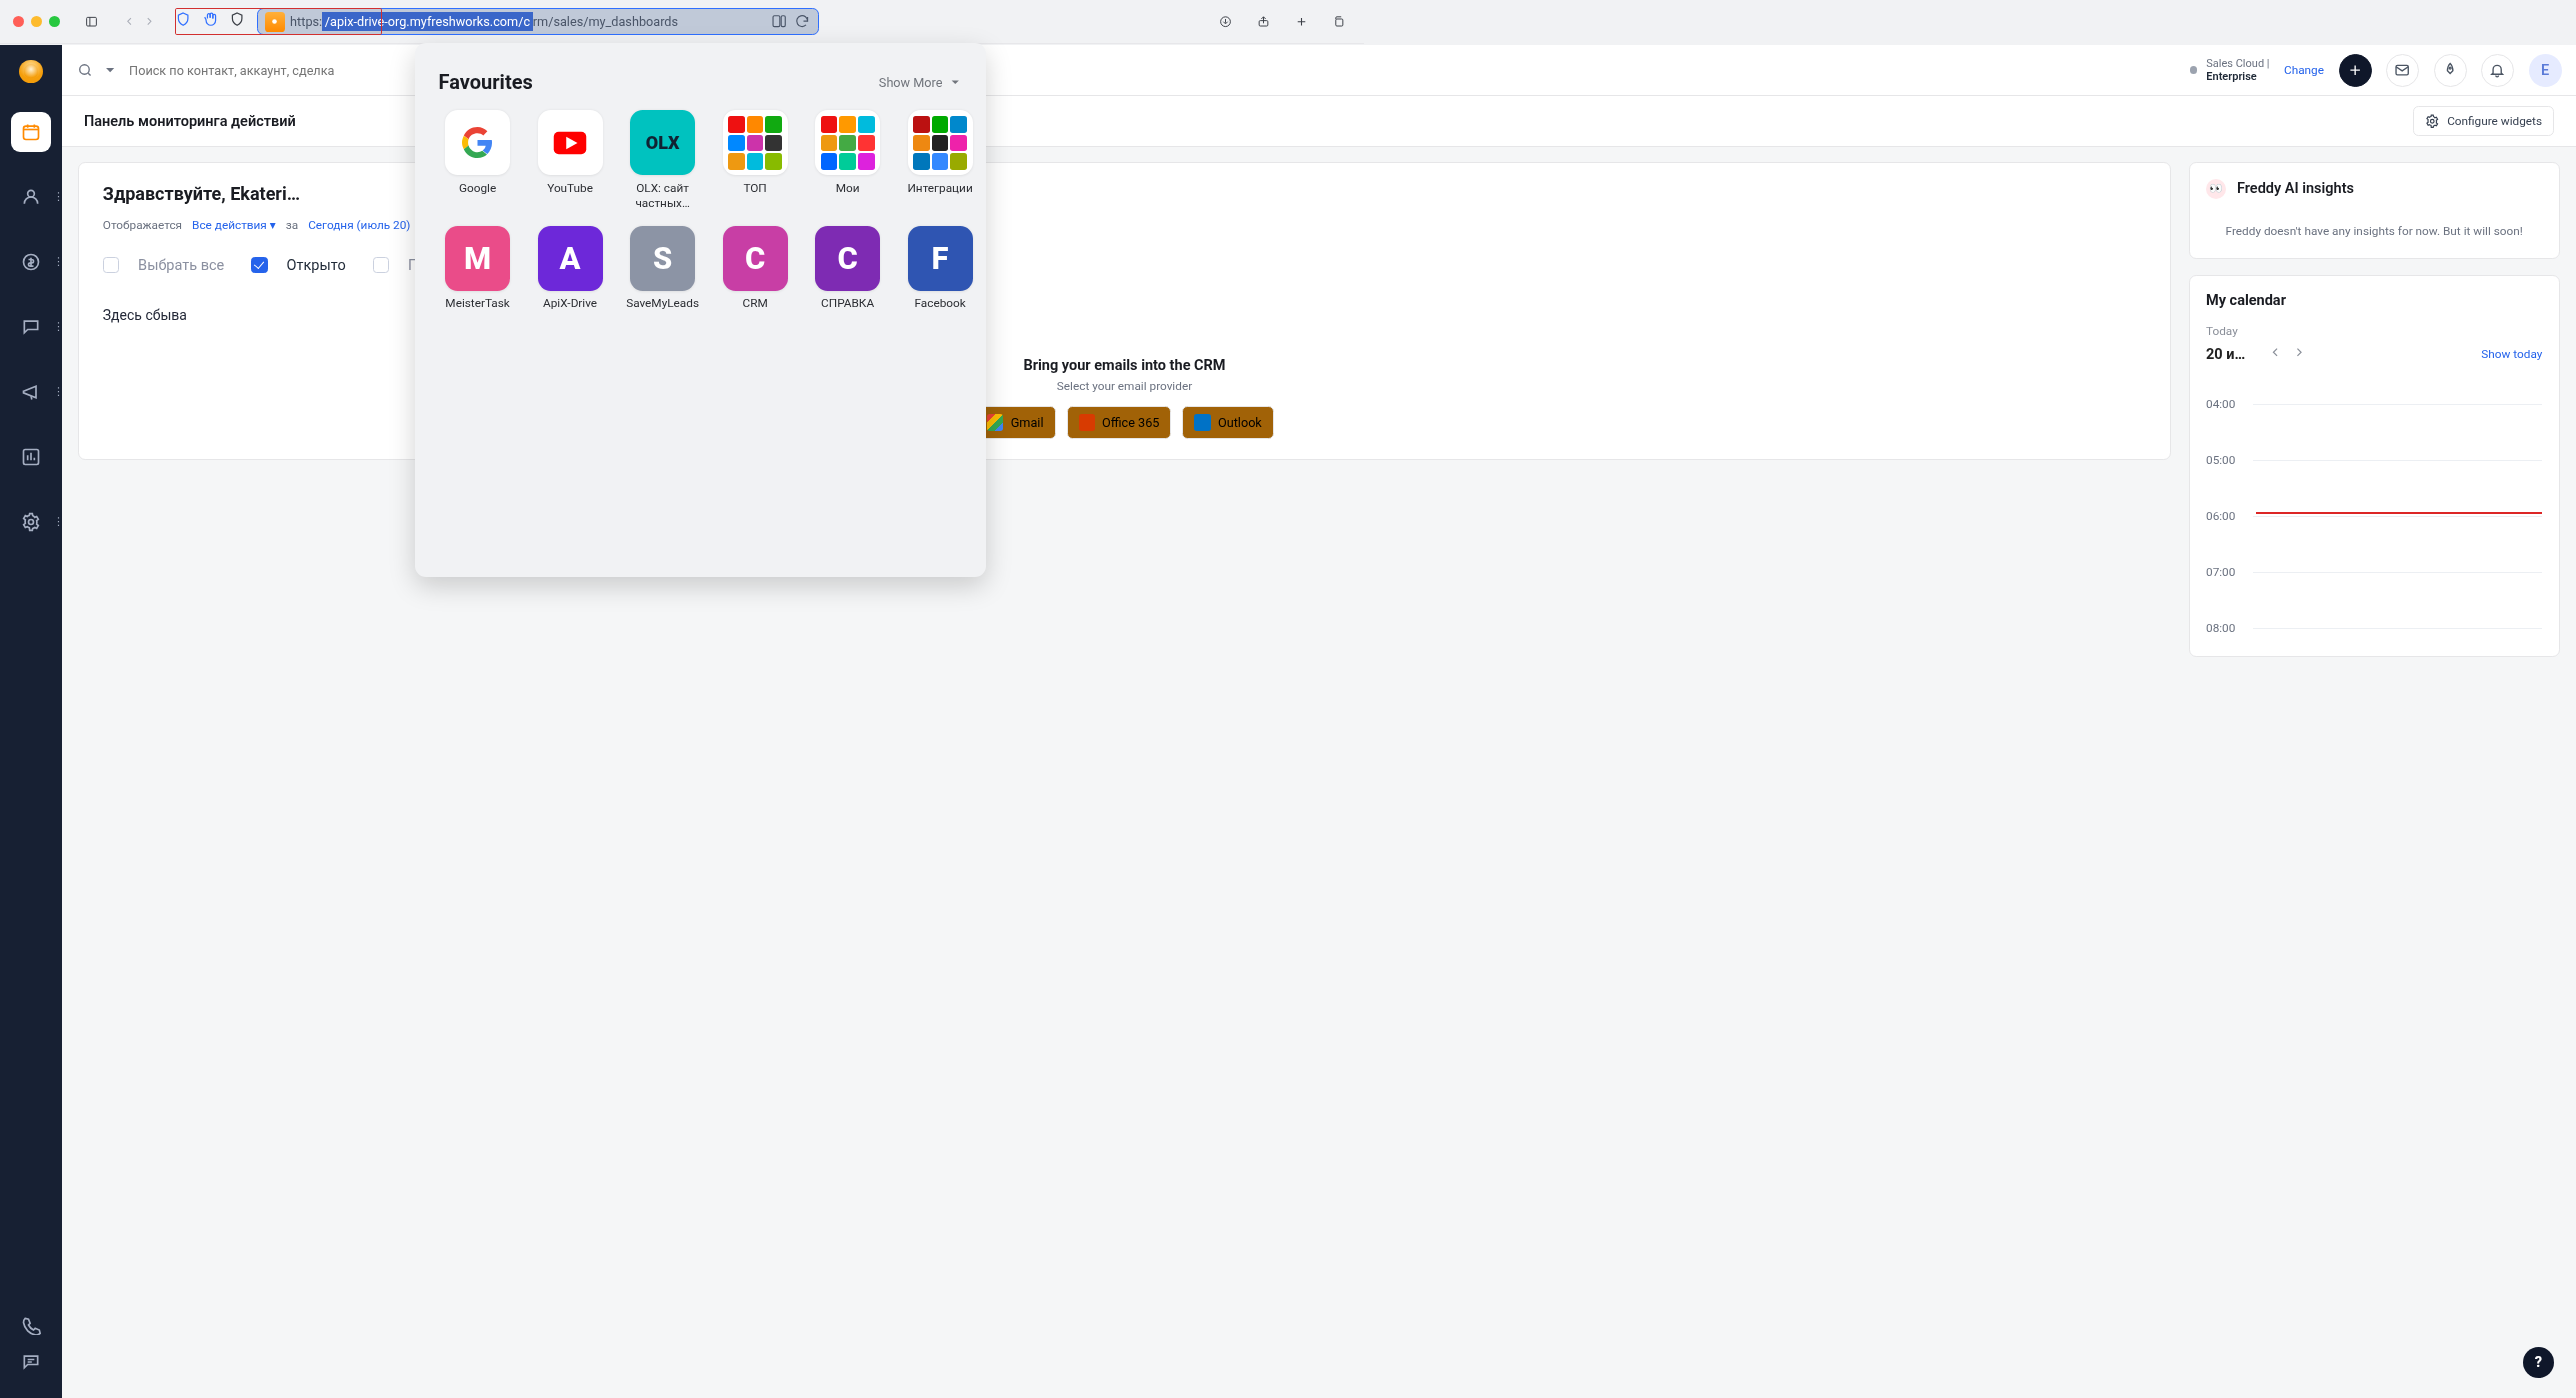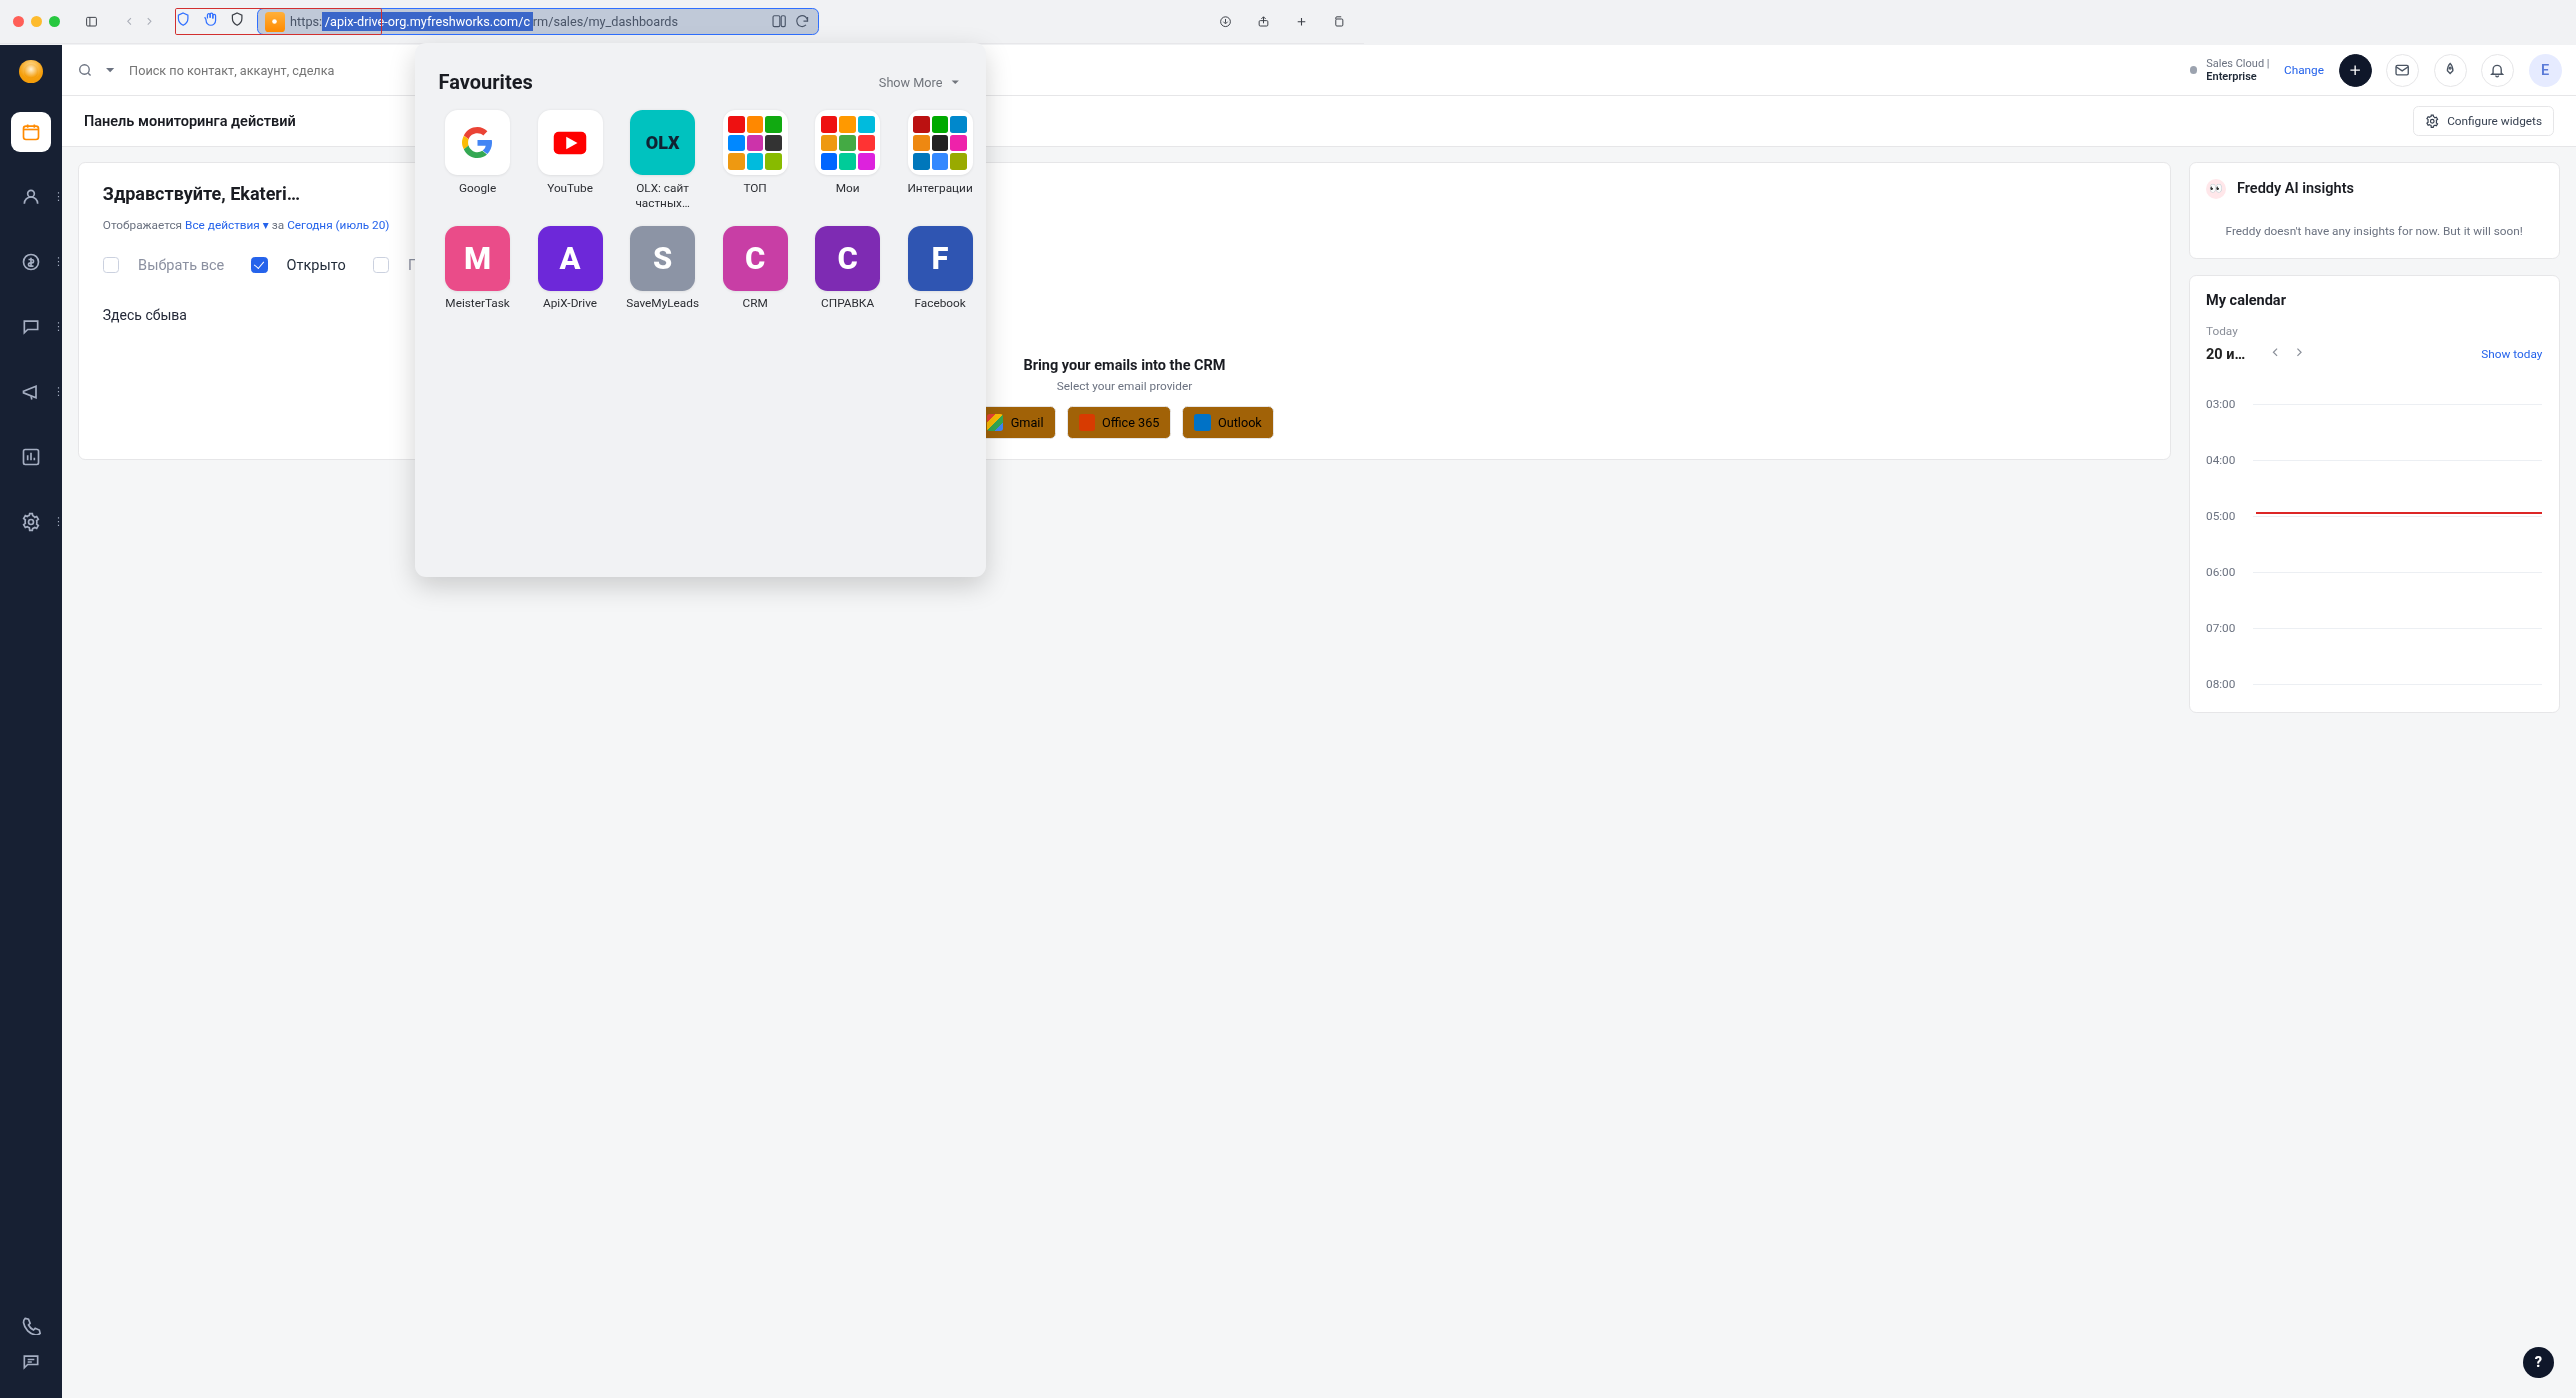--- a/index.html
+++ b/index.html
@@ -63,21 +63,21 @@
   .circle.dark{background:#0f172a;color:#fff;border-color:#0f172a}
   .avatar{width:33px;height:33px;border-radius:50%;background:#e6ebff;color:#5b7bd8;display:flex;align-items:center;justify-content:center;font-weight:600}
 
   .sub{height:51px;background:#fff;border-bottom:0.9px solid var(--border);display:flex;align-items:center;padding:0 22px;justify-content:space-between}
   .sub h1{font-size:14.5px;font-weight:600;margin:0}
   .cfg-btn{display:flex;align-items:center;gap:7.2px;border:0.9px solid var(--border);padding:7.2px 11px;border-radius:5.4px;font-size:11.8px;color:#374151;background:#fff}
 
   .body{display:flex;gap:18px;padding:14.5px 16.3px;align-items:flex-start}
   .hero{flex:1;background:#fff;border:0.9px solid var(--border);border-radius:7.2px;padding:20px 23.5px}
   .hero h2{margin:0 0 14.5px 0;font-size:18px;font-weight:700}
-  .hero .filters{color:#6b7280;font-size:11.8px;display:flex;gap:3px;align-items:center}
+  .hero .filters{color:#6b7280;font-size:11.8px;display:flex;gap:10px;align-items:center}
   .hero .filters a{color:var(--link)}
   .hero .chips{display:flex;gap:27px;align-items:center;margin:25px 0 9px}
   .chk{display:flex;align-items:flex-start;gap:19px;color:#8b90a0}
   .chk .box{width:16.3px;height:16.3px;border-radius:3.6px;border:1.8px solid #cbd1df;display:inline-block}
   .chk.on .box{background:#2563eb;border-color:#2563eb;position:relative}
   .chk.on .box:after{content:"";position:absolute;left:3.6px;top:0.9px;width:4.5px;height:8.2px;border:solid #fff;border-width:0 1.8px 1.8px 0;transform:rotate(40deg)}
   .chk.on{color:#1f2937}
   .hero .big{font-size:14px;color:#242938;margin-top:33px;font-weight:400}
   .emails{margin-top:34px;text-align:center}
   .emails .tt{font-weight:700}
@@ -421,24 +421,20 @@
             <span class="nav"><svg viewBox="0 0 24 24" width="14.5" height="14.5" fill="none" stroke="currentColor" stroke-width="2">
                   <path d="M15 6l-6 6 6 6"></path>
                 </svg></span>
             <span class="nav"><svg viewBox="0 0 24 24" width="14.5" height="14.5" fill="none" stroke="currentColor" stroke-width="2">
                   <path d="M9 6l6 6-6 6"></path>
                 </svg></span>
             <a class="show">Show today</a>
           </div>
           <div class="times">
             <div class="slot">
-                <span class="t">03:00</span>
-                <span class="line"></span>
-              </div>
-            <div class="slot">
                 <span class="t">04:00</span>
                 <span class="line"></span>
               </div>
             <div class="slot">
                 <span class="t">05:00</span>
                 <span class="line"></span>
               </div>
             <div class="slot">
                 <span class="t">06:00</span>
                 <span class="line"></span>

